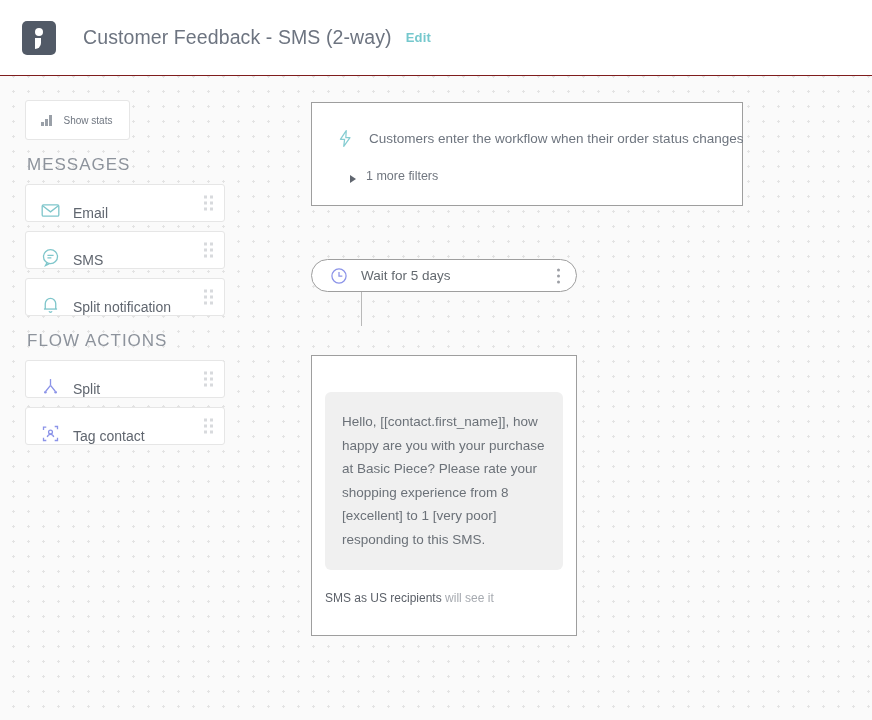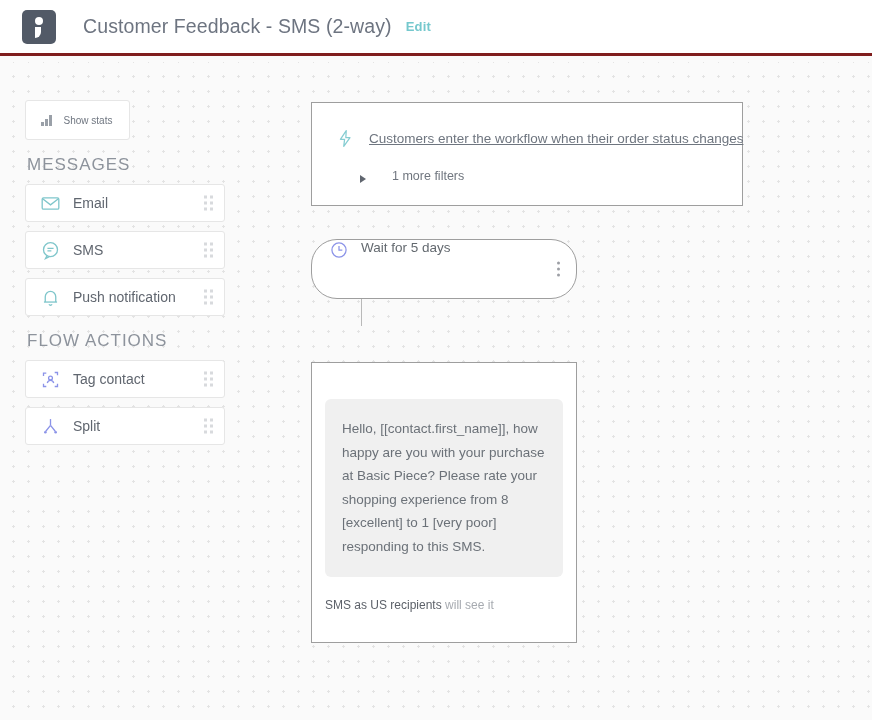--- a/index.html
+++ b/index.html
@@ -9,23 +9,23 @@
     height: 720px;
     overflow: hidden;
     font-family: "Liberation Sans", sans-serif;
     background: #fafafa;
   }
 
   
   #topbar {
     position: absolute;
     top: 0; left: 0;
-    width: 872px; height: 56px;
-    background: #ffffff;
-    border-bottom: 3px solid #7f1d1d;
+    width: 872px; height: 76px;
+    background: #ffffff;
+    border-bottom: 1px solid #7f1d1d;
     display: flex;
     align-items: center;
     z-index: 30;
   }
   #logo {
     width: 34px; height: 34px;
     margin-left: 22px;
     background: #525a67;
     border-radius: 5px;
     position: relative;
@@ -102,21 +102,21 @@
 
   .group-label {
     font-size: 17px;
     color: #8d939c;
     letter-spacing: 1px;
     margin: 15px 0 9px 2px;
   }
   .palette-item {
     position: relative;
     display: flex;
-    align-items: center;
+    align-items: flex-end;
     height: 38px;
     margin-bottom: 9px;
     padding-left: 13px;
     cursor: grab;
   }
   .palette-item .p-icon {
     width: 22px; height: 22px;
     flex: 0 0 auto;
     margin-right: 12px;
     display: flex; align-items: center; justify-content: center;
@@ -155,41 +155,42 @@
   #trigger-node {
     position: relative;
     width: 432px;
     background: #ffffff;
     border: 1px solid #9e9e9e;
     padding: 25px 20px 22px 23px;
     z-index: 5;
   }
   .trigger-row { display: flex; align-items: center; }
   .bolt-icon { width: 20px; flex: 0 0 auto; margin-right: 14px; display: flex; }
-  .trigger-text { font-size: 13.5px; color: #6e757f; white-space: nowrap; text-decoration: underline; }
-  .filters-row { display: flex; align-items: flex-end; margin: 20px 0 0 25px; gap: 16px; }
+  .trigger-text { font-size: 13.5px; color: #6e757f; white-space: nowrap; }
+  .filters-row { display: flex; align-items: flex-end; margin: 20px 0 0 15px; }
   .caret {
     width: 0; height: 0;
     border-left: 6px solid #60666f;
     border-top: 4.5px solid transparent;
     border-bottom: 4.5px solid transparent;
     margin-right: 10px;
   }
   .filters-text { font-size: 12.5px; color: #70767f; }
 
   
   #wait-node {
     position: relative;
     width: 266px;
-    height: 60px;
-    margin-top: 33px;
+    height: 33px;
+    margin-top: 53px;
     background: #ffffff;
     border: 1px solid #9e9e9e;
     border-radius: 26px;
     display: flex;
+    align-items: center;
     padding-left: 17px;
     z-index: 5;
   }
   .clock-icon { width: 20px; flex: 0 0 auto; margin-right: 12px; display: flex; }
   .node-text { font-size: 13.5px; color: #63696f; }
   .kebab {
     position: absolute;
     right: 16px; top: 50%;
     transform: translateY(-50%);
     display: flex; flex-direction: column; gap: 3px;
@@ -288,63 +289,63 @@
     </div>
 
     <div class="panel-card palette-item">
       <span class="p-icon">
         <svg width="21" height="21" viewBox="0 0 24 24" fill="none" stroke="#7fc6cb" stroke-width="1.5">
           <path d="M6 17V11a6 6 0 0 1 12 0v6"></path>
             <path d="M4.5 17.2h15"></path>
             <path d="M10.3 19.8a1.9 1.9 0 0 0 3.4 0"></path>
         </svg>
       </span>
-      <span class="p-label">Push notification</span>
+      <span class="p-label">Split notification</span>
       <span class="drag-handle">
           <span></span>
           <span></span>
           <span></span>
           <span></span>
           <span></span>
           <span></span>
         </span>
     </div>
 
     <div class="group-label">FLOW ACTIONS</div>
 
-
-    <div class="panel-card palette-item">
-      <span class="p-icon">
-        <svg width="21" height="21" viewBox="0 0 24 24" fill="none" stroke="#8b93e8" stroke-width="1.5">
-          <path d="M4 8V4.8h3.2M16.8 4h3.2v3.2M20 16.8V20h-3.2M7.2 20H4v-3.2"></path>
-          <circle cx="12" cy="10.3" r="2.2"></circle>
-            <path d="M8.3 16c.6-1.9 2-2.9 3.7-2.9s3.1 1 3.7 2.9"></path>
-        </svg>
-      </span>
-      <span class="p-label">Tag contact</span>
-      <span class="drag-handle">
-          <span></span>
-          <span></span>
-          <span></span>
-          <span></span>
-          <span></span>
-          <span></span>
-        </span>
-    </div>
 
     <div class="panel-card palette-item">
       <span class="p-icon">
         <svg width="21" height="21" viewBox="0 0 24 24" fill="none" stroke="#8b93e8" stroke-width="1.5">
           <path d="M12 3.5v7.2"></path>
             <path d="M12 10.7L6.6 17.4M12 10.7l5.4 6.7"></path>
           <circle cx="6.1" cy="18.6" r="1.5" fill="#8b93e8" stroke="none"></circle>
           <circle cx="17.9" cy="18.6" r="1.5" fill="#8b93e8" stroke="none"></circle>
         </svg>
       </span>
       <span class="p-label">Split</span>
+      <span class="drag-handle">
+          <span></span>
+          <span></span>
+          <span></span>
+          <span></span>
+          <span></span>
+          <span></span>
+        </span>
+    </div>
+
+    <div class="panel-card palette-item">
+      <span class="p-icon">
+        <svg width="21" height="21" viewBox="0 0 24 24" fill="none" stroke="#8b93e8" stroke-width="1.5">
+          <path d="M4 8V4.8h3.2M16.8 4h3.2v3.2M20 16.8V20h-3.2M7.2 20H4v-3.2"></path>
+          <circle cx="12" cy="10.3" r="2.2"></circle>
+            <path d="M8.3 16c.6-1.9 2-2.9 3.7-2.9s3.1 1 3.7 2.9"></path>
+        </svg>
+      </span>
+      <span class="p-label">Tag contact</span>
       <span class="drag-handle">
           <span></span>
           <span></span>
           <span></span>
           <span></span>
           <span></span>
           <span></span>
         </span>
     </div>
   </div>

